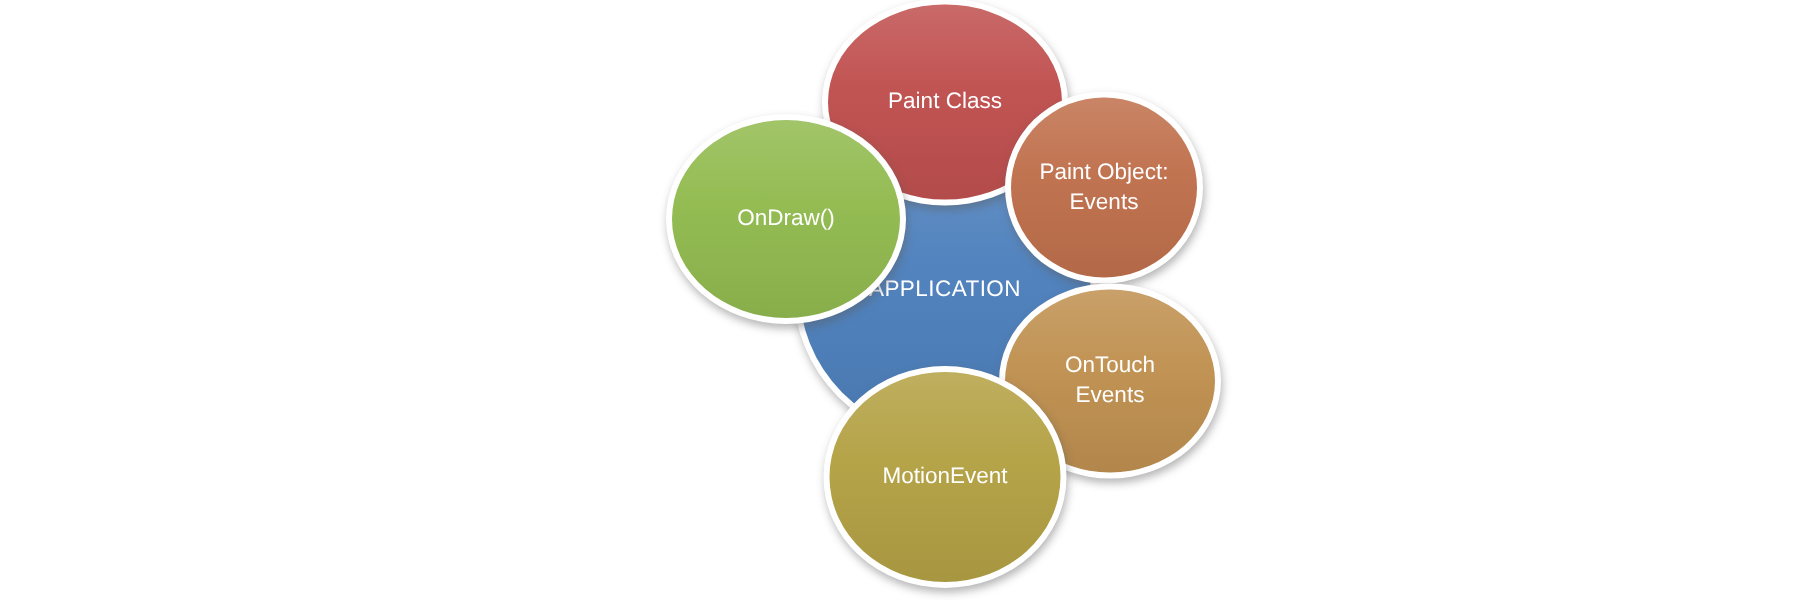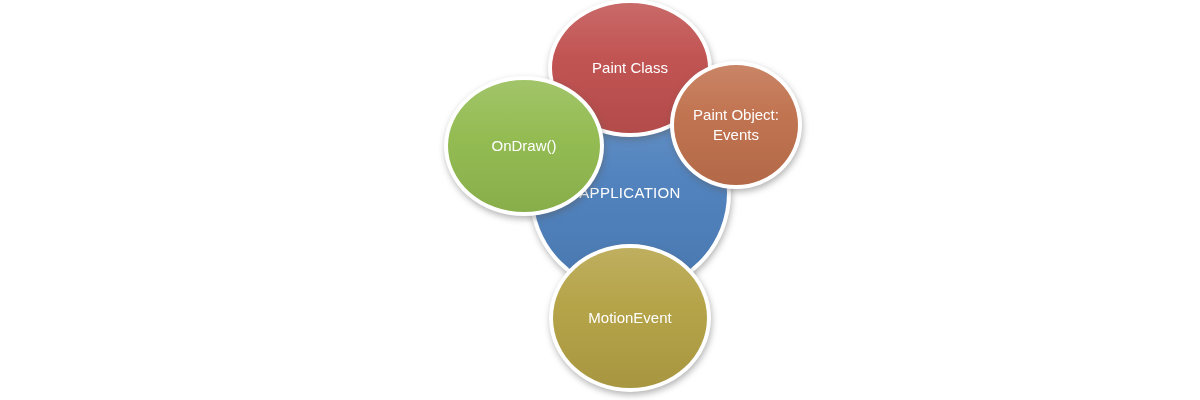--- a/index.html
+++ b/index.html
@@ -76,20 +76,26 @@
     </div>
   </div>
 
   <div class="node n-paint-obj" style="background-color: rgb(192, 113, 77);">
     <div class="label">
       <span>Paint Object:</span>
       <span>Events</span>
     </div>
   </div>
 
+  <div class="node n-ontouch" style="background-color: rgb(192, 145, 81);">
+    <div class="label">
+      <span>OnTouch</span>
+      <span>Events</span>
+    </div>
+  </div>
 
   <div class="node n-motion" style="background-color: rgb(180, 162, 69); align-items: center;">
     <div class="label">
       <span>MotionEvent</span>
 
     </div>
   </div>
 
 
   <div class="node n-ondraw" style="background-color: rgb(146, 187, 80);">

